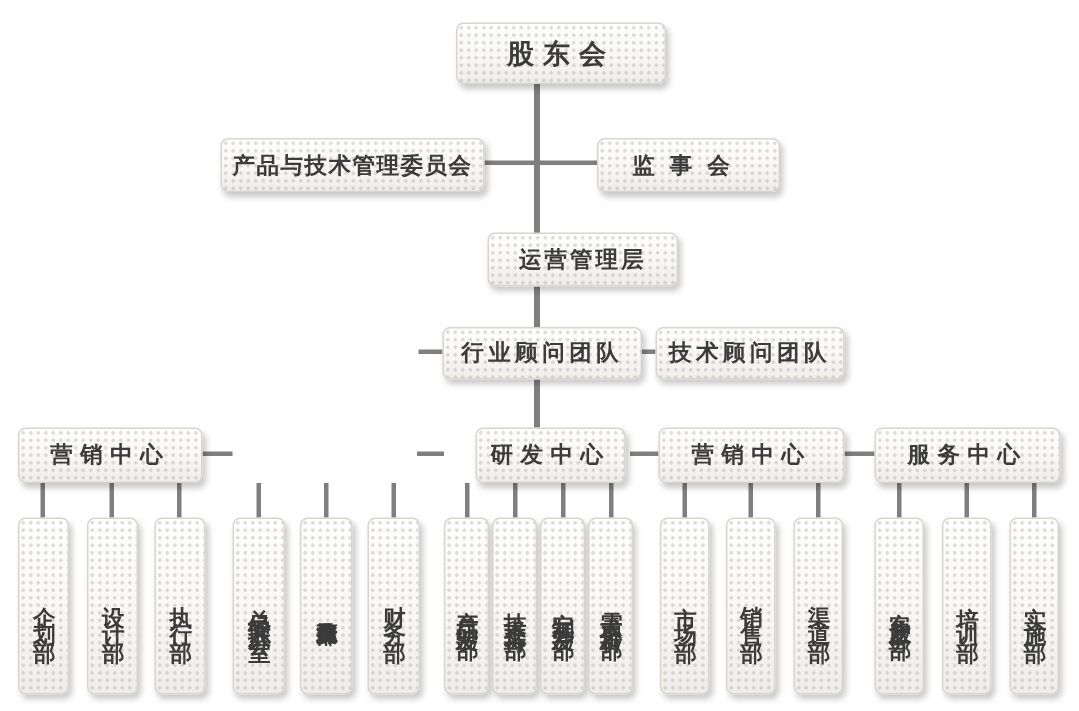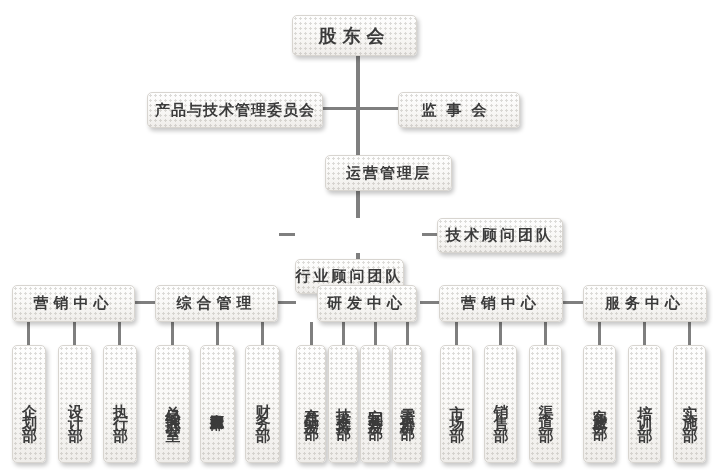--- a/index.html
+++ b/index.html
@@ -80,32 +80,31 @@
   <div class="line" style="left:342px; top:322px; width:3px; height:23px;"></div>
   <div class="line" style="left:374px; top:322px; width:3px; height:23px;"></div>
   <div class="line" style="left:406px; top:322px; width:3px; height:23px;"></div>
   <div class="line" style="left:455px; top:322px; width:3px; height:23px;"></div>
   <div class="line" style="left:499px; top:322px; width:3px; height:23px;"></div>
   <div class="line" style="left:544px; top:322px; width:3px; height:23px;"></div>
   <div class="line" style="left:598px; top:322px; width:3px; height:23px;"></div>
   <div class="line" style="left:643px; top:322px; width:3px; height:23px;"></div>
   <div class="line" style="left:688px; top:322px; width:3px; height:23px;"></div>
 
-  <div class="node fs18 ls6" style="left:292px; top:15px; width:125px; height:41px;">股东会</div>
+  <div class="node fs18 ls6" style="left:304px; top:15px; width:140px; height:41px;">股东会</div>
 
   <div class="node ls1" style="left:147px; top:92px; width:176px; height:36px;">产品与技术管理委员会</div>
   <div class="node ls10" style="left:398px; top:92px; width:122px; height:36px;text-align:center;">监事会</div>
 
   <div class="node ls2" style="left:293px; top:155px; width:127px; height:36px;">运营管理层</div>
 
-  <div class="node ls3" style="left:295px; top:218px; width:109px; height:35px;margin-top:41px;">行业顾问团队</div>
+  <div class="node ls3" style="left:295px; top:218px; width:133px; height:35px;">行业顾问团队</div>
   <div class="node ls3" style="left:437px; top:218px; width:126px; height:35px;">技术顾问团队</div>
 
   <div class="node ls5" style="left:12px;  top:285px; width:123px; height:37px;">营销中心</div>
-  <div class="node ls5" style="left:155px; top:285px; width:123px; height:37px;">综合管理</div>
   <div class="node ls5" style="left:296px; top:285px; width:100px; height:37px;margin-left:21px;">研发中心</div>
   <div class="node ls5" style="left:439px; top:285px; width:124px; height:37px;">营销中心</div>
   <div class="node ls5" style="left:583px; top:285px; width:124px; height:37px;">服务中心</div>
 
   <div class="node vnode sp-wide" style="left:12px;  top:345px; width:34px; height:118px;">企划部</div>
   <div class="node vnode sp-wide" style="left:58px;  top:345px; width:34px; height:118px;">设计部</div>
   <div class="node vnode sp-wide" style="left:103px; top:345px; width:34px; height:118px;">执行部</div>
 
   <div class="node vnode sp-mid" style="left:155px; top:345px; width:35px; height:118px;">总经理办公室</div>
   <div class="node vnode sp-tight" style="left:200px; top:345px; width:35px; height:118px;">人力资源及行政部</div>

